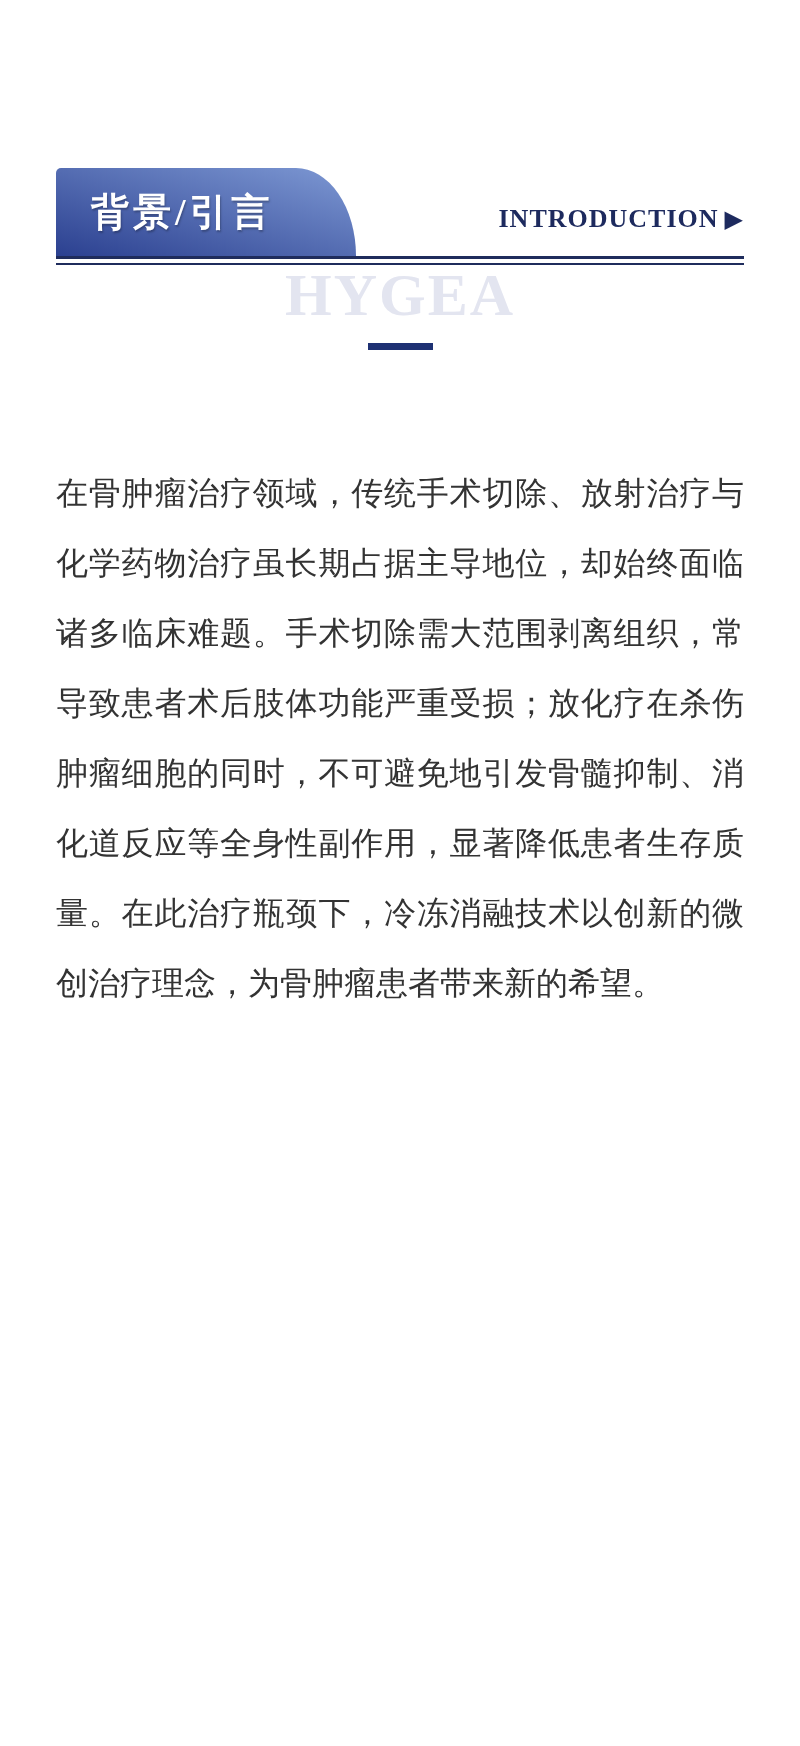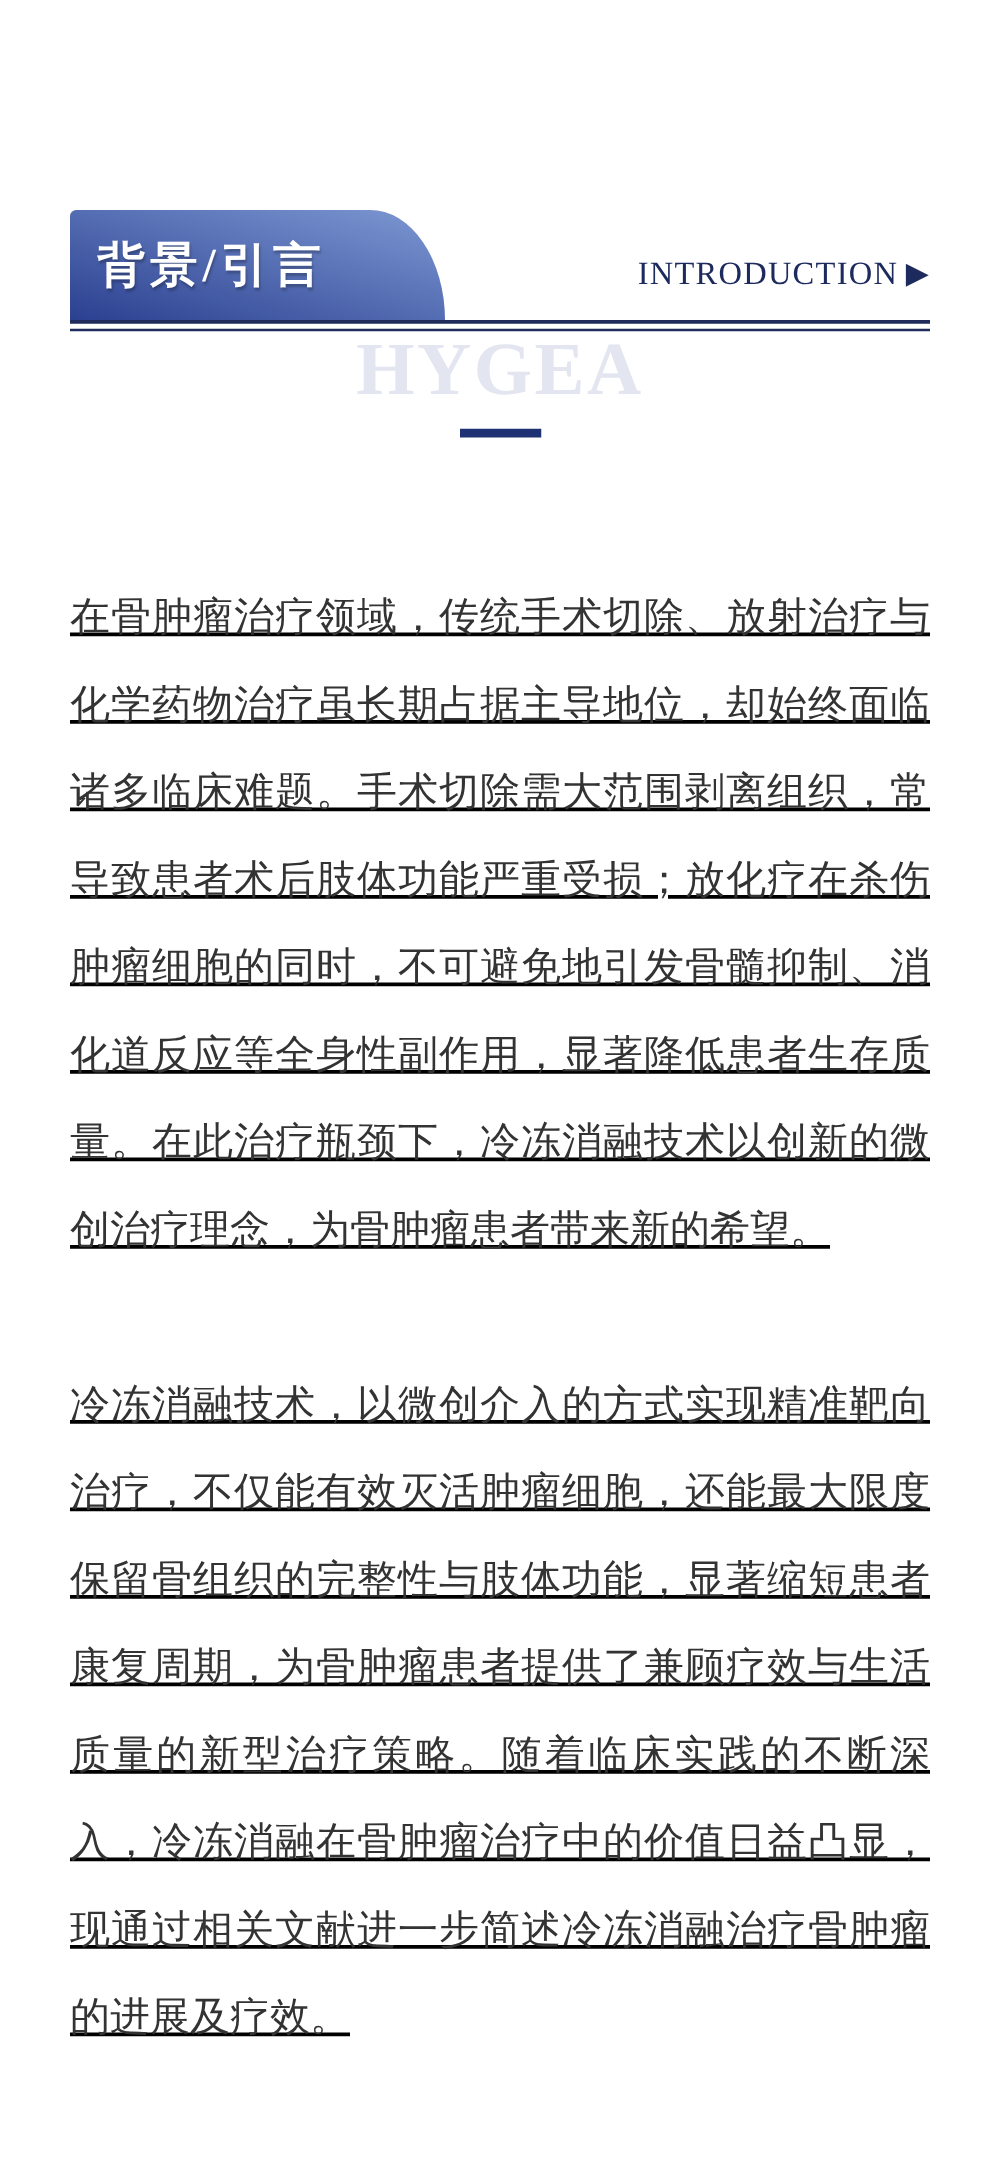--- a/index.html
+++ b/index.html
@@ -34,37 +34,37 @@
     height:88px;
     display:flex;
     justify-content:space-between;
     align-items:center;
   }
   .badge{
     width:300px;
     height:88px;
     display:flex;
     align-items:center;
-    padding-left:22px;
+    padding-left:35px;
     background:linear-gradient(to top right,var(--badge-grad-dark),var(--badge-grad-light));
     border-top-left-radius:5px;
     border-top-right-radius:60px 88px;
     color:#ffffff;
     font-family:"Liberation Serif","DejaVu Serif",serif;
     font-weight:bold;
     font-size:38px;
     letter-spacing:4px;
     text-shadow:1px 2px 2px rgba(0,0,0,0.25);
   }
   .intro{
     display:flex;
     align-items:center;
     margin-top:14px;
     font-family:"Liberation Serif","DejaVu Serif",serif;
-    font-weight:normal;
+    font-weight:bold;
     font-size:26px;
     letter-spacing:1px;
     color:var(--intro);
   }
   .intro .arrow{
     font-size:24px;
     margin-left:6px;
     line-height:1;
   }
   .rule-thick{height:3px;background:var(--rule);}
@@ -81,21 +81,20 @@
   }
   .divider-bar{
     width:65px;
     height:7px;
     background:var(--bar);
     margin:18px auto 0 auto;
   }
   
   .article{
     margin-top:108px;
-    text-decoration:underline;
   }
   .article p{
     font-size:32px;
     line-height:70px;
     color:var(--body-text);
     text-align:justify;
     line-break:strict;
   }
   .article p + p{
     margin-top:70px;
@@ -120,17 +119,16 @@
       <div class="rule-thick"></div>
       <div class="rule-thin"></div>
     </header>
 
     <div class="watermark">HYGEA</div>
 
     <div class="divider-bar"></div>
 
     <main class="article">
       <p>在骨肿瘤治疗领域，传统手术切除、放射治疗与化学药物治疗虽长期占据主导地位，却始终面临诸多临床难题。手术切除需大范围剥离组织，常导致患者术后肢体功能严重受损；放化疗在杀伤肿瘤细胞的同时，不可避免地引发骨髓抑制、消化道反应等全身性副作用，显著降低患者生存质量。在此治疗瓶颈下，冷冻消融技术以创新的微创治疗理念，为骨肿瘤患者带来新的希望。</p>
-      <p>冷冻消融技术，以微创介入的方式实现精准靶向治疗，不仅能有效灭活肿瘤细胞，还能最大限度保留骨组织的完整性与肢体功能，显著缩短患者康复周期，为骨肿瘤患者提供了兼顾疗效与生活质量的新型治疗策略。随着临床实践的不断深入，冷冻消融在骨肿瘤治疗中的价值日益凸显，现通过相关文献进一步简述冷冻消融治疗骨肿瘤的进展及疗效。</p>
     </main>
 
   </div>
 </div>
 
 </body></html>

